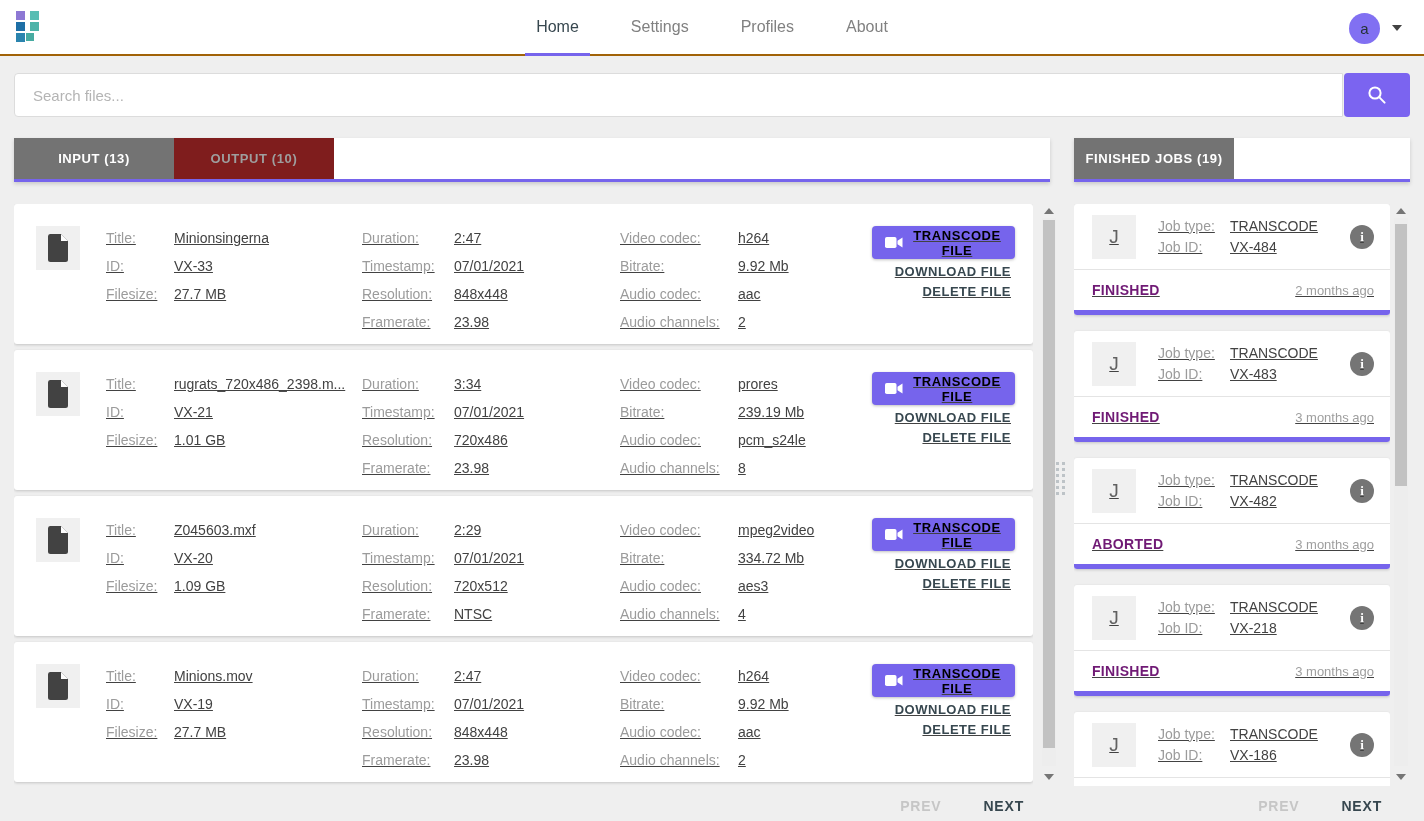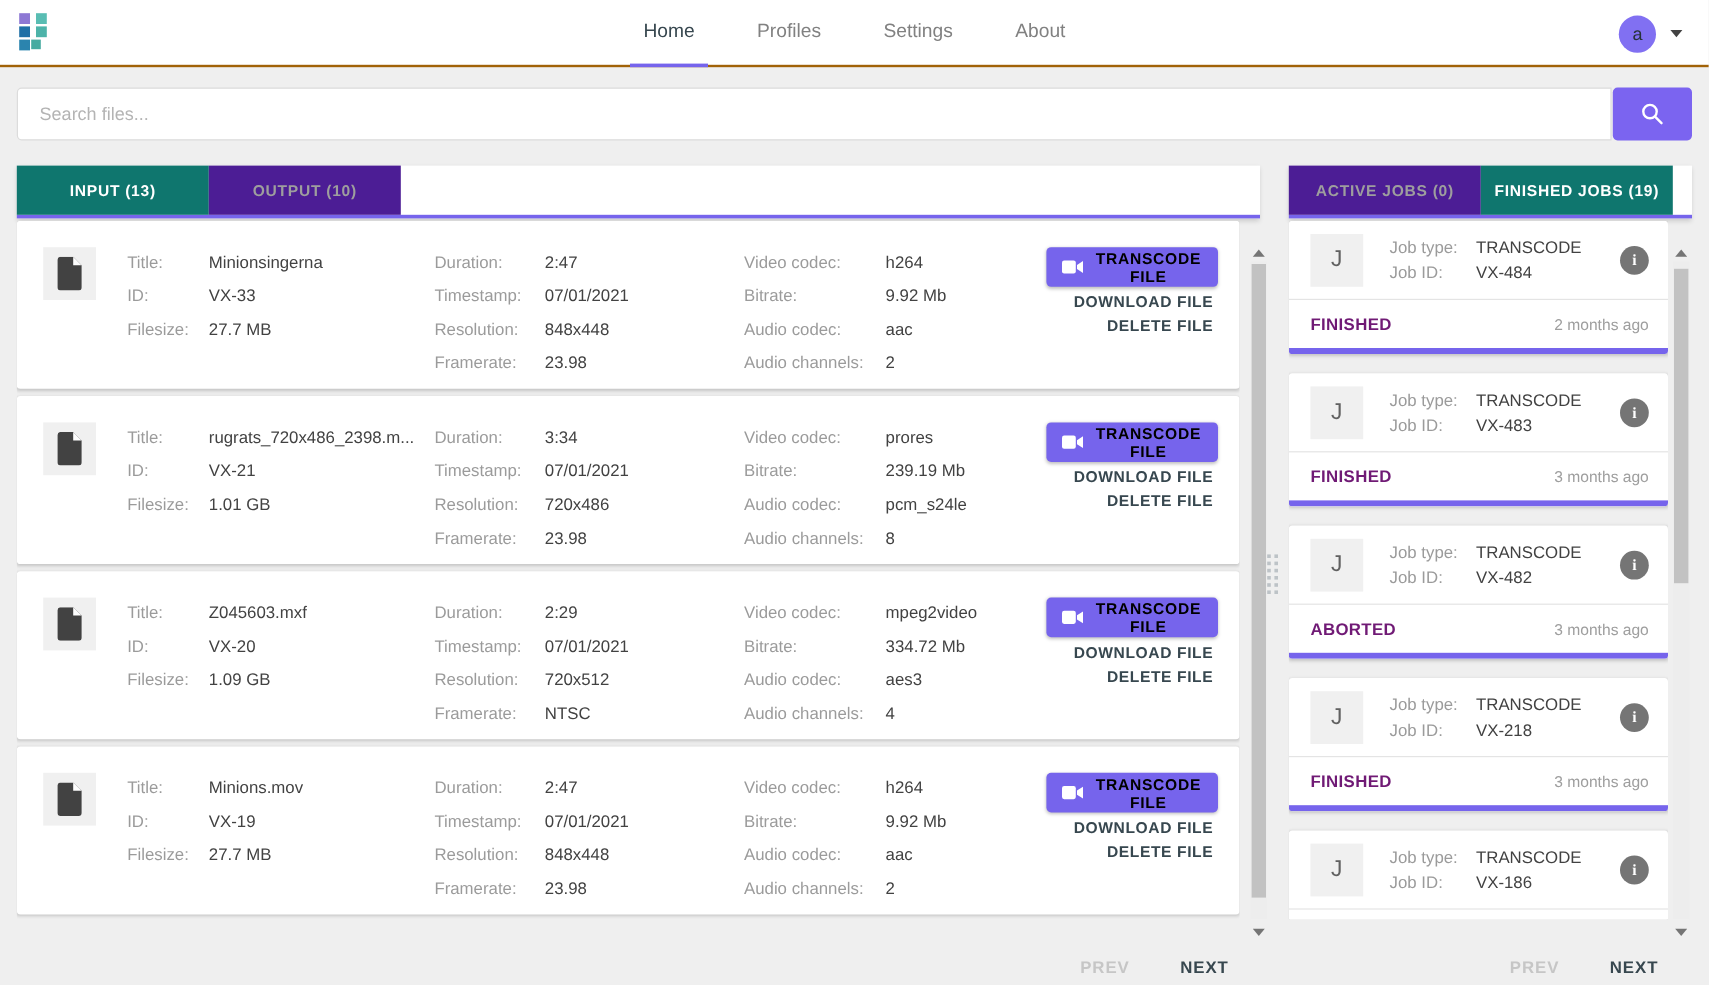--- a/index.html
+++ b/index.html
@@ -22,25 +22,25 @@
   
   .search-row { position:absolute; top:73px; left:14px; width:1396px; height:43px; display:flex; }
   .search-input { flex:1; height:44px; border:1px solid #dcdcdc; border-radius:4px 0 0 4px; background:#fff; padding:0 18px; font-size:15px; font-family:"Liberation Sans",sans-serif; color:#424242; outline:none; }
   .search-input::placeholder { color:#b4b4b4; }
   .search-btn { width:66px; height:44px; background:#7b64f0; border:none; border-radius:4px; margin-left:1px; cursor:pointer; display:flex; align-items:center; justify-content:center; }
 
   
   .tabbar { position:absolute; top:138px; height:44px; background:#fff; border-bottom:3px solid #7664ec; box-shadow:0 2px 4px rgba(0,0,0,.16); display:flex; }
   .tabbar.files { left:14px; width:1036px; }
   .tabbar.jobs { left:1074px; width:336px; }
-  .tab { width:160px; height:41px; display:flex; align-items:center; justify-content:center; font-size:13px; font-weight:bold; letter-spacing:.6px; color:#9e9e9e; cursor:pointer; background:#4c1d95; }
-  .tab.active { background:#0f766e; color:#fff; }
-
-  
-  .panel-body { position:absolute; top:184px; overflow:hidden; }
+  .tab { width:160px; height:41px; display:flex; align-items:center; justify-content:center; font-size:13px; font-weight:bold; letter-spacing:.6px; color:#9e9e9e; cursor:pointer; background:#7f1d1d; }
+  .tab.active { background:#737373; color:#fff; }
+
+  
+  .panel-body { position:absolute; top:204px; overflow:hidden;text-decoration:underline; }
   .panel-body.files { left:14px; width:1019px; height:582px; }
   .panel-body.jobs { left:1074px; width:316px; height:582px; }
 
   
   .file-card { position:relative; height:140px; margin-bottom:6px; background:#fff; border-radius:3px; box-shadow:0 1px 3px rgba(0,0,0,.18); display:flex; padding:20px 18px 0 22px; }
   .file-icon-box { width:44px; height:44px; background:#f0f0f0; display:flex; align-items:center; justify-content:center; margin-right:26px; margin-top:2px; }
   .fcol { display:flex; flex-direction:column; }
   .frow { display:flex; line-height:28px; font-size:14px; }
   .flabel { color:#9b9b9b; }
   .fval { color:#424242; }
@@ -94,22 +94,22 @@
     <div class="logo">
       <i class="sq" style="left:0;top:0;background:#8d78d4"></i>
       <i class="sq" style="left:0;top:11px;background:#1e6fa6"></i>
       <i class="sq" style="left:0;top:22px;background:#2b84ae"></i>
       <i class="sq" style="left:14px;top:0;background:#59bdb3"></i>
       <i class="sq" style="left:14px;top:11px;background:#4db3a9"></i>
       <i class="sq" style="left:10px;top:22px;width:8px;height:8px;background:#47aba1"></i>
     </div>
     <div class="nav">
       <div class="nav-item active">Home</div>
+      <div class="nav-item">Settings</div>
       <div class="nav-item">Profiles</div>
-      <div class="nav-item">Settings</div>
       <div class="nav-item">About</div>
     </div>
     <div class="user-area">
       <div class="avatar">a</div>
       <div class="caret-down"></div>
     </div>
   </div>
 
   <div class="search-row">
     <input class="search-input" type="text" placeholder="Search files..." style="">
@@ -122,21 +122,20 @@
       </span>
     </button>
   </div>
 
   <div class="tabbar files">
     <div class="tab active">INPUT (13)</div>
     <div class="tab">OUTPUT (10)</div>
   </div>
 
   <div class="tabbar jobs">
-    <div class="tab">ACTIVE JOBS (0)</div>
     <div class="tab active">FINISHED JOBS (19)</div>
   </div>
 
   <div class="panel-body files">
   <div class="file-card">
     <div class="file-icon-box">
       <svg width="24" height="28" viewBox="0 0 24 28">
             <path d="M4 0 h11 l7 7 v18.5 A2.5 2.5 0 0 1 19.5 28 h-15 A2.5 2.5 0 0 1 2 25.5 v-23 A2.5 2.5 0 0 1 4 0 z" fill="#424242"></path>
             <path d="M15 0 l7 7 h-7 z" fill="#fdfdfd"></path>
           </svg>

